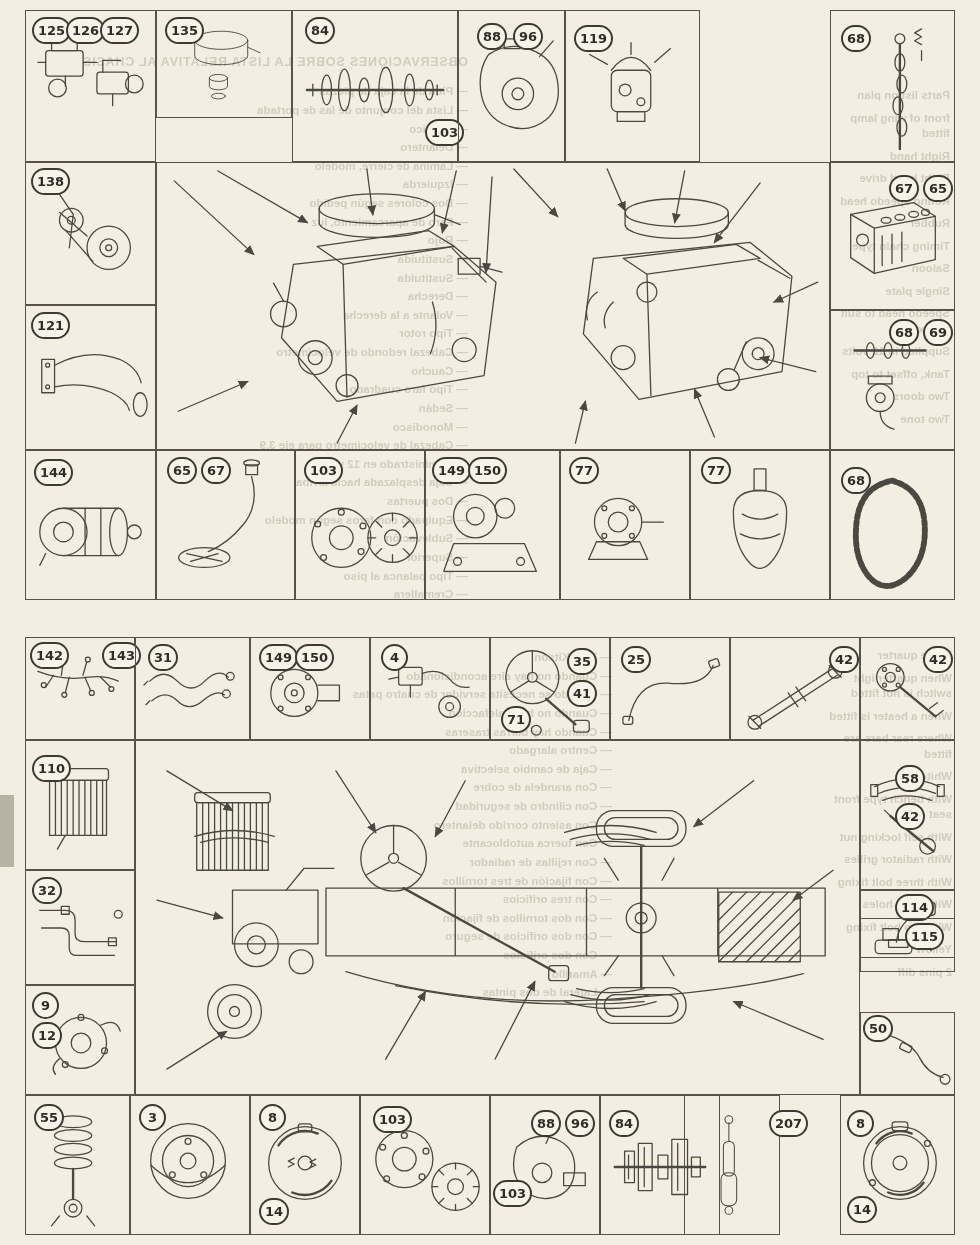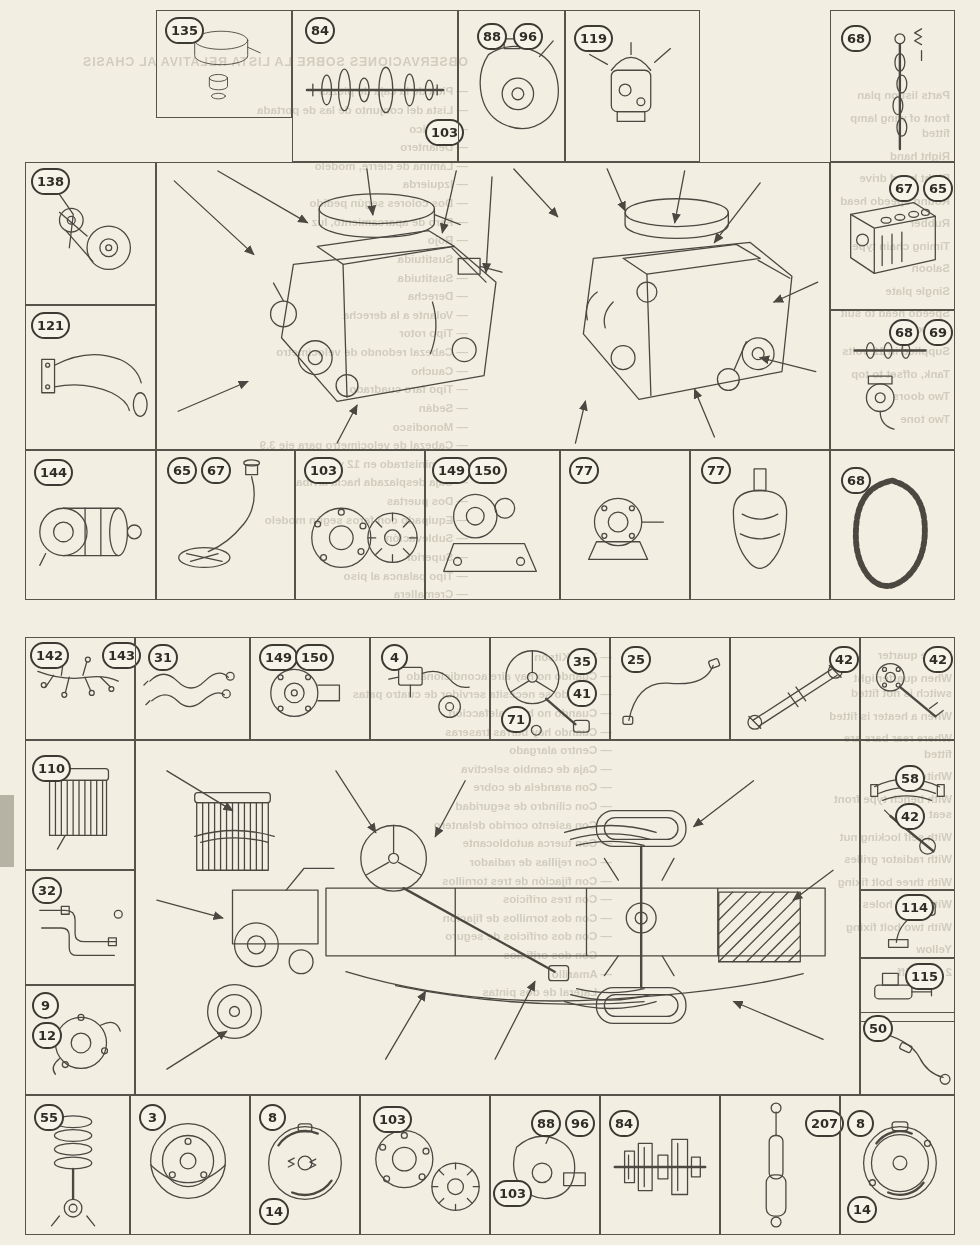--- a/index.html
+++ b/index.html
@@ -114,20 +114,34 @@
         <div>With three bolt fixing</div>
         <div>With three holes</div>
         <div>With two bolt fixing</div>
         <div>Yellow</div>
         <div>2 pins diff</div>
       </div>
   </div>
 
   <div class="edge-tab"></div>
 
+  <div class="cell" style="left:25px;top:10px;width:131px;height:152px">
+    <span class="badge" style="left:6px;top:6px">125</span>
+    <span class="badge" style="left:40px;top:6px">126</span>
+    <span class="badge" style="left:74px;top:6px">127</span>
+    <svg class="art" viewBox="0 0 131 152">
+      <rect x="20" y="40" width="38" height="26" rx="3"></rect>
+        <rect x="26" y="24" width="26" height="16"></rect>
+      <circle cx="32" cy="78" r="9"></circle>
+        <path d="M58 52 h14 M20 52 h-8 M40 66 v10"></path>
+      <rect x="72" y="62" width="32" height="22" rx="3"></rect>
+        <circle cx="110" cy="74" r="9"></circle>
+      <path d="M78 62 v-12 h18 M88 84 v12"></path>
+    </svg>
+  </div>
 
   <div class="cell" style="left:156px;top:10px;width:136px;height:108px">
     <span class="badge" style="left:8px;top:6px">135</span>
     <svg class="art" viewBox="0 0 136 152">
       <ellipse cx="64" cy="42" rx="38" ry="13"></ellipse>
         <path d="M26 42 v22 a38 13 0 0 0 76 0 v-22"></path>
       <path d="M102 52 l18 8"></path>
         <ellipse cx="60" cy="96" rx="13" ry="5"></ellipse>
       <path d="M47 96 v12 a13 5 0 0 0 26 0 v-12"></path>
         <ellipse cx="60" cy="122" rx="10" ry="4"></ellipse>
@@ -601,21 +615,21 @@
   <div class="cell" style="left:860px;top:890px;width:95px;height:68px">
     <span class="badge" style="left:34px;top:3px">114</span>
     <svg class="art" viewBox="0 0 95 68">
       <rect x="52" y="12" width="24" height="13" rx="3"></rect>
         <path d="M56 18 h16 M56 22 h16"></path>
       <path d="M54 25 q-16 10 -18 28"></path>
         <rect x="28" y="50" width="20" height="8"></rect>
     </svg>
   </div>
 
-  <div class="cell" style="left:860px;top:958px;width:95px;height:64px">
+  <div class="cell" style="left:860px;top:918px;width:95px;height:54px">
     <span class="badge" style="left:44px;top:4px">115</span>
     <svg class="art" viewBox="0 0 95 54">
       <rect x="14" y="22" width="38" height="14" rx="4"></rect>
         <rect x="22" y="10" width="16" height="12"></rect>
       <path d="M52 29 h20 M72 25 v8"></path>
     </svg>
   </div>
 
   <div class="cell" style="left:860px;top:1012px;width:95px;height:83px">
     <span class="badge" style="left:2px;top:2px">50</span>
@@ -702,21 +716,21 @@
       <path class="t" d="M14 72 H106"></path>
       <rect x="24" y="56" width="10" height="32"></rect>
         <rect x="38" y="48" width="14" height="48"></rect>
       <rect x="58" y="60" width="10" height="24"></rect>
         <rect x="72" y="44" width="16" height="56"></rect>
       <rect x="92" y="62" width="9" height="20"></rect>
       <path d="M28 60 v24 M44 52 v40 M78 48 v48"></path>
     </svg>
   </div>
 
-  <div class="cell" style="left:720px;top:1095px;width:120px;height:140px">
+  <div class="cell" style="left:684px;top:1095px;width:96px;height:140px">
     <span class="badge" style="left:84px;top:14px">207</span>
     <svg class="art" viewBox="0 0 120 140">
       <path d="M56 16 V40"></path>
         <circle cx="56" cy="12" r="5"></circle>
       <rect x="49" y="40" width="14" height="44" rx="6"></rect>
         <rect x="46" y="80" width="20" height="42" rx="8"></rect>
       <circle cx="56" cy="128" r="5"></circle>
     </svg>
   </div>
 

